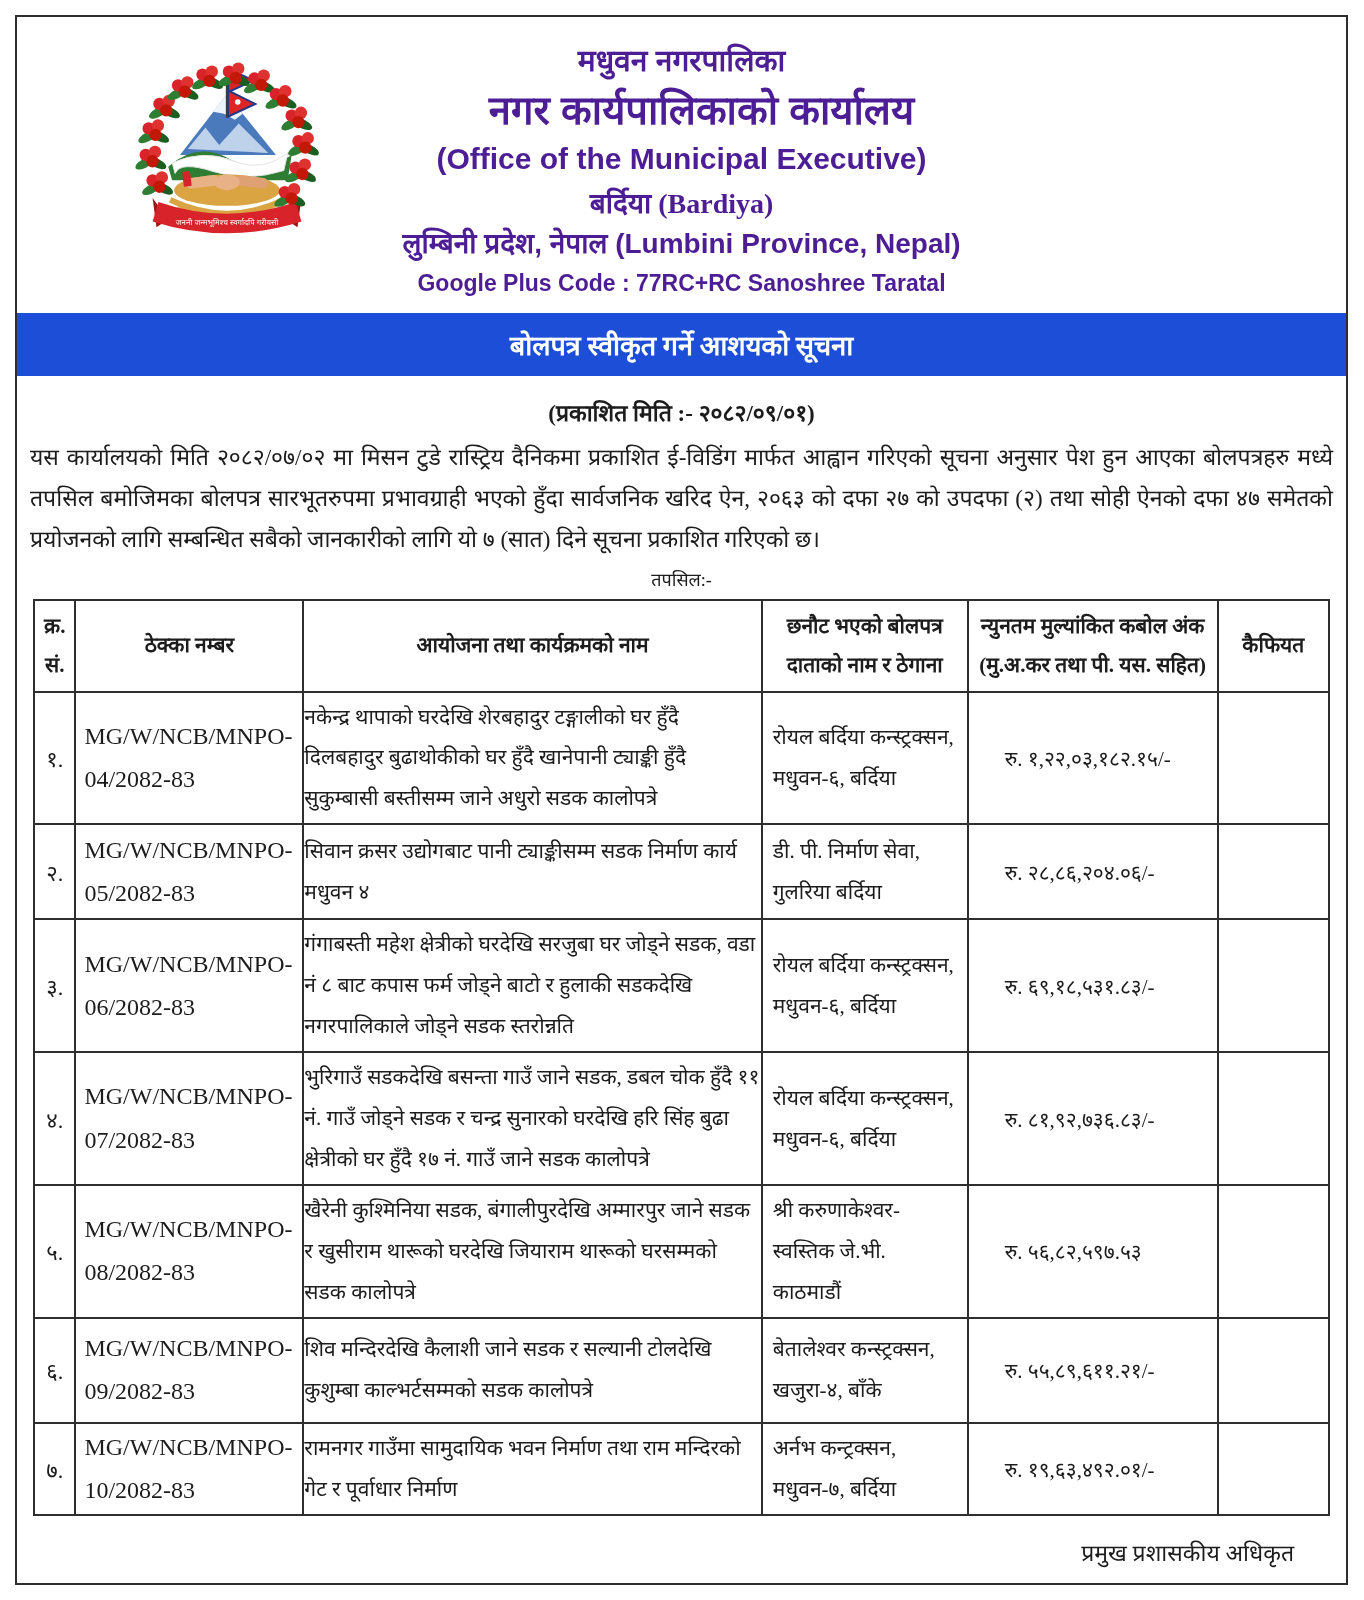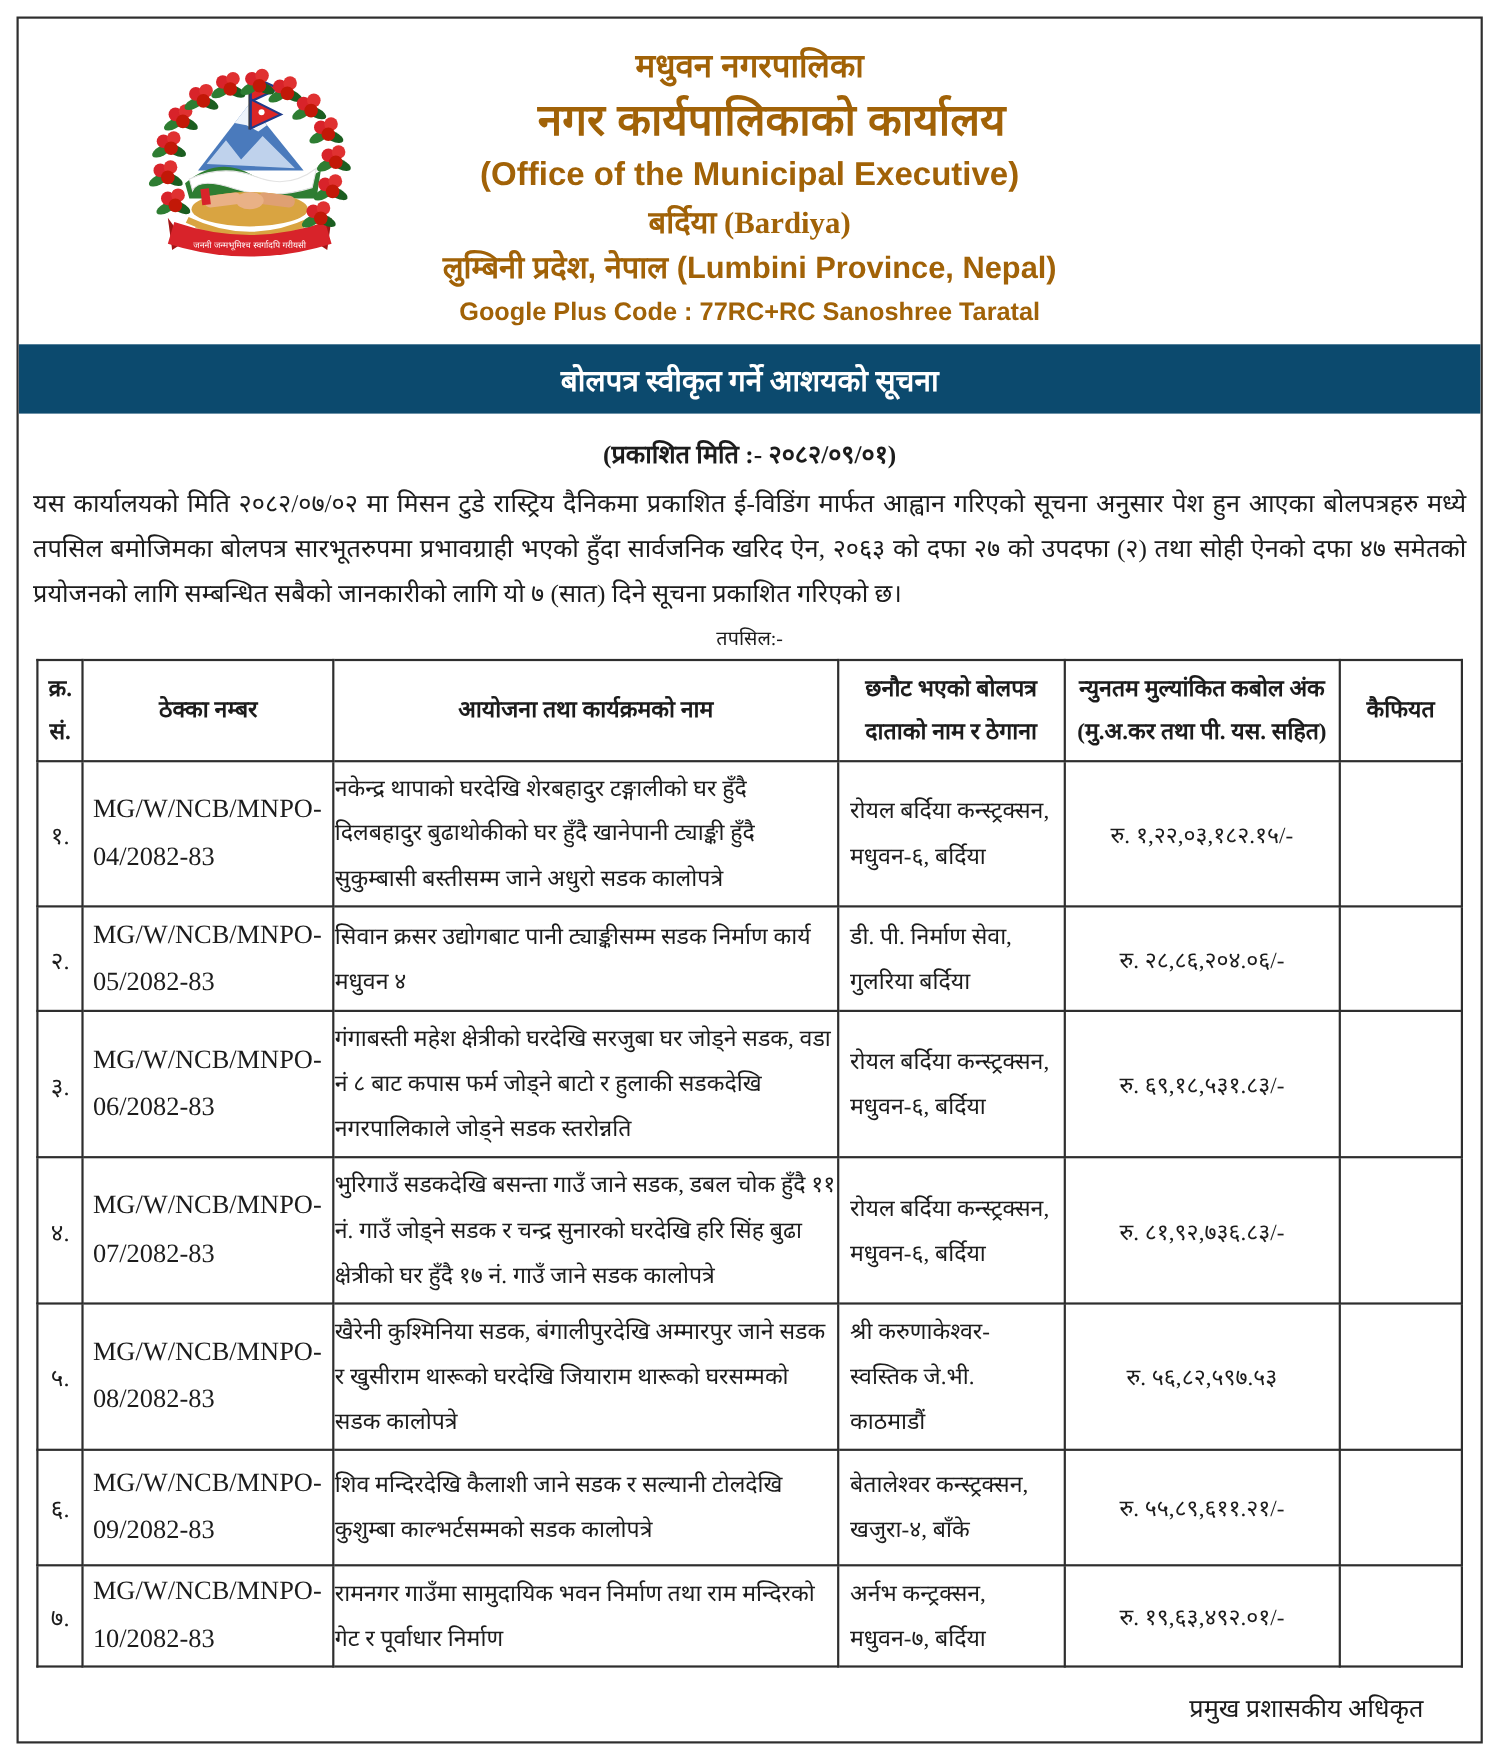--- a/index.html
+++ b/index.html
@@ -3,31 +3,31 @@
 <meta charset="utf-8">
 <style>
   * { margin:0; padding:0; box-sizing:border-box; }
   body { background:#ffffff; width:1364px; height:1600px; font-family:"Liberation Serif","DejaVu Serif",serif; color:#1c1c1c; }
   .page { position:relative; width:1364px; height:1600px; background:#fff; }
   .frame { position:absolute; left:15px; top:15px; right:16px; bottom:15px; border:2px solid #2e2e2e; background:#fff; overflow:hidden; }
 
   
   .header-area { position:relative; padding-top:20px; }
   .logo { position:absolute; left:112px; top:38px; }
-  .hline { text-align:center; font-family:"Liberation Sans","DejaVu Sans",sans-serif; font-weight:bold; color:#a16207; }
+  .hline { text-align:center; font-family:"Liberation Sans","DejaVu Sans",sans-serif; font-weight:bold; color:#4c1d95; }
   .h-np1   { font-size:30px; line-height:40px; margin-top:4px; }
   .h-en1   { font-size:28px; line-height:40px; margin-top:4px; }
   .h-np2   { font-size:40px; line-height:50px; margin-top:4px;margin-left:40px; }
   .h-en2   { font-size:30px; line-height:40px; margin-top:4px; }
   .h-dist  { font-size:28px; line-height:38px; margin-top:6px;font-family:Liberation Serif, serif; }
   .h-prov  { font-size:28px; line-height:38px; margin-top:2px; }
   .h-plus  { font-size:23px; line-height:32px; margin-top:4px; }
 
   
-  .banner { margin-top:14px; background:#0c4a6e; color:#fff; text-align:center; font-size:27px; font-weight:bold; padding:13px 0; }
+  .banner { margin-top:14px; background:#1d4ed8; color:#fff; text-align:center; font-size:27px; font-weight:bold; padding:13px 0; }
 
   .date-line { text-align:center; font-weight:bold; font-size:23px; margin-top:20px; }
 
   .body-para { font-size:23px; line-height:1.78; text-align:justify; padding:0 13px; margin-top:10px; }
 
   .details-label { text-align:center; font-weight:normal; font-size:18px; margin-top:6px; }
 
   
   table.tender { border-collapse:collapse; width:calc(100% - 32px); margin:8px auto 0 auto; table-layout:fixed; }
   table.tender th, table.tender td { border:2px solid #2e2e2e; vertical-align:middle; }
@@ -37,21 +37,21 @@
   tbody tr:nth-child(2){ height:95px; }
   tbody tr:nth-child(3){ height:120px; }
   tbody tr:nth-child(4){ height:120px; }
   tbody tr:nth-child(5){ height:120px; }
   tbody tr:nth-child(6){ height:105px; }
   tbody tr:nth-child(7){ height:90px; }
   td.c-sn { text-align:center; font-size:22px; }
   td.c-no { font-size:24px; padding:2px 6px 2px 8px; line-height:1.8; font-family:"Liberation Serif","DejaVu Serif",serif;border-radius:27px; }
   td.c-project { font-size:21px; line-height:1.95; padding:4px 0; text-align:left; }
   td.c-bidder  { font-size:21px; line-height:1.95; padding:4px 10px; text-align:left; }
-  td.c-amount  { font-size:21px; text-align:center; }
+  td.c-amount  { font-size:21px; text-align:left;padding-left:36px; }
   td.c-remarks { }
 
   .footer-sign { text-align:right; font-size:23px; padding-right:52px; margin-top:20px; }
 </style>
 </head>
 <body>
 
 <div class="page">
   <div class="frame">
 

